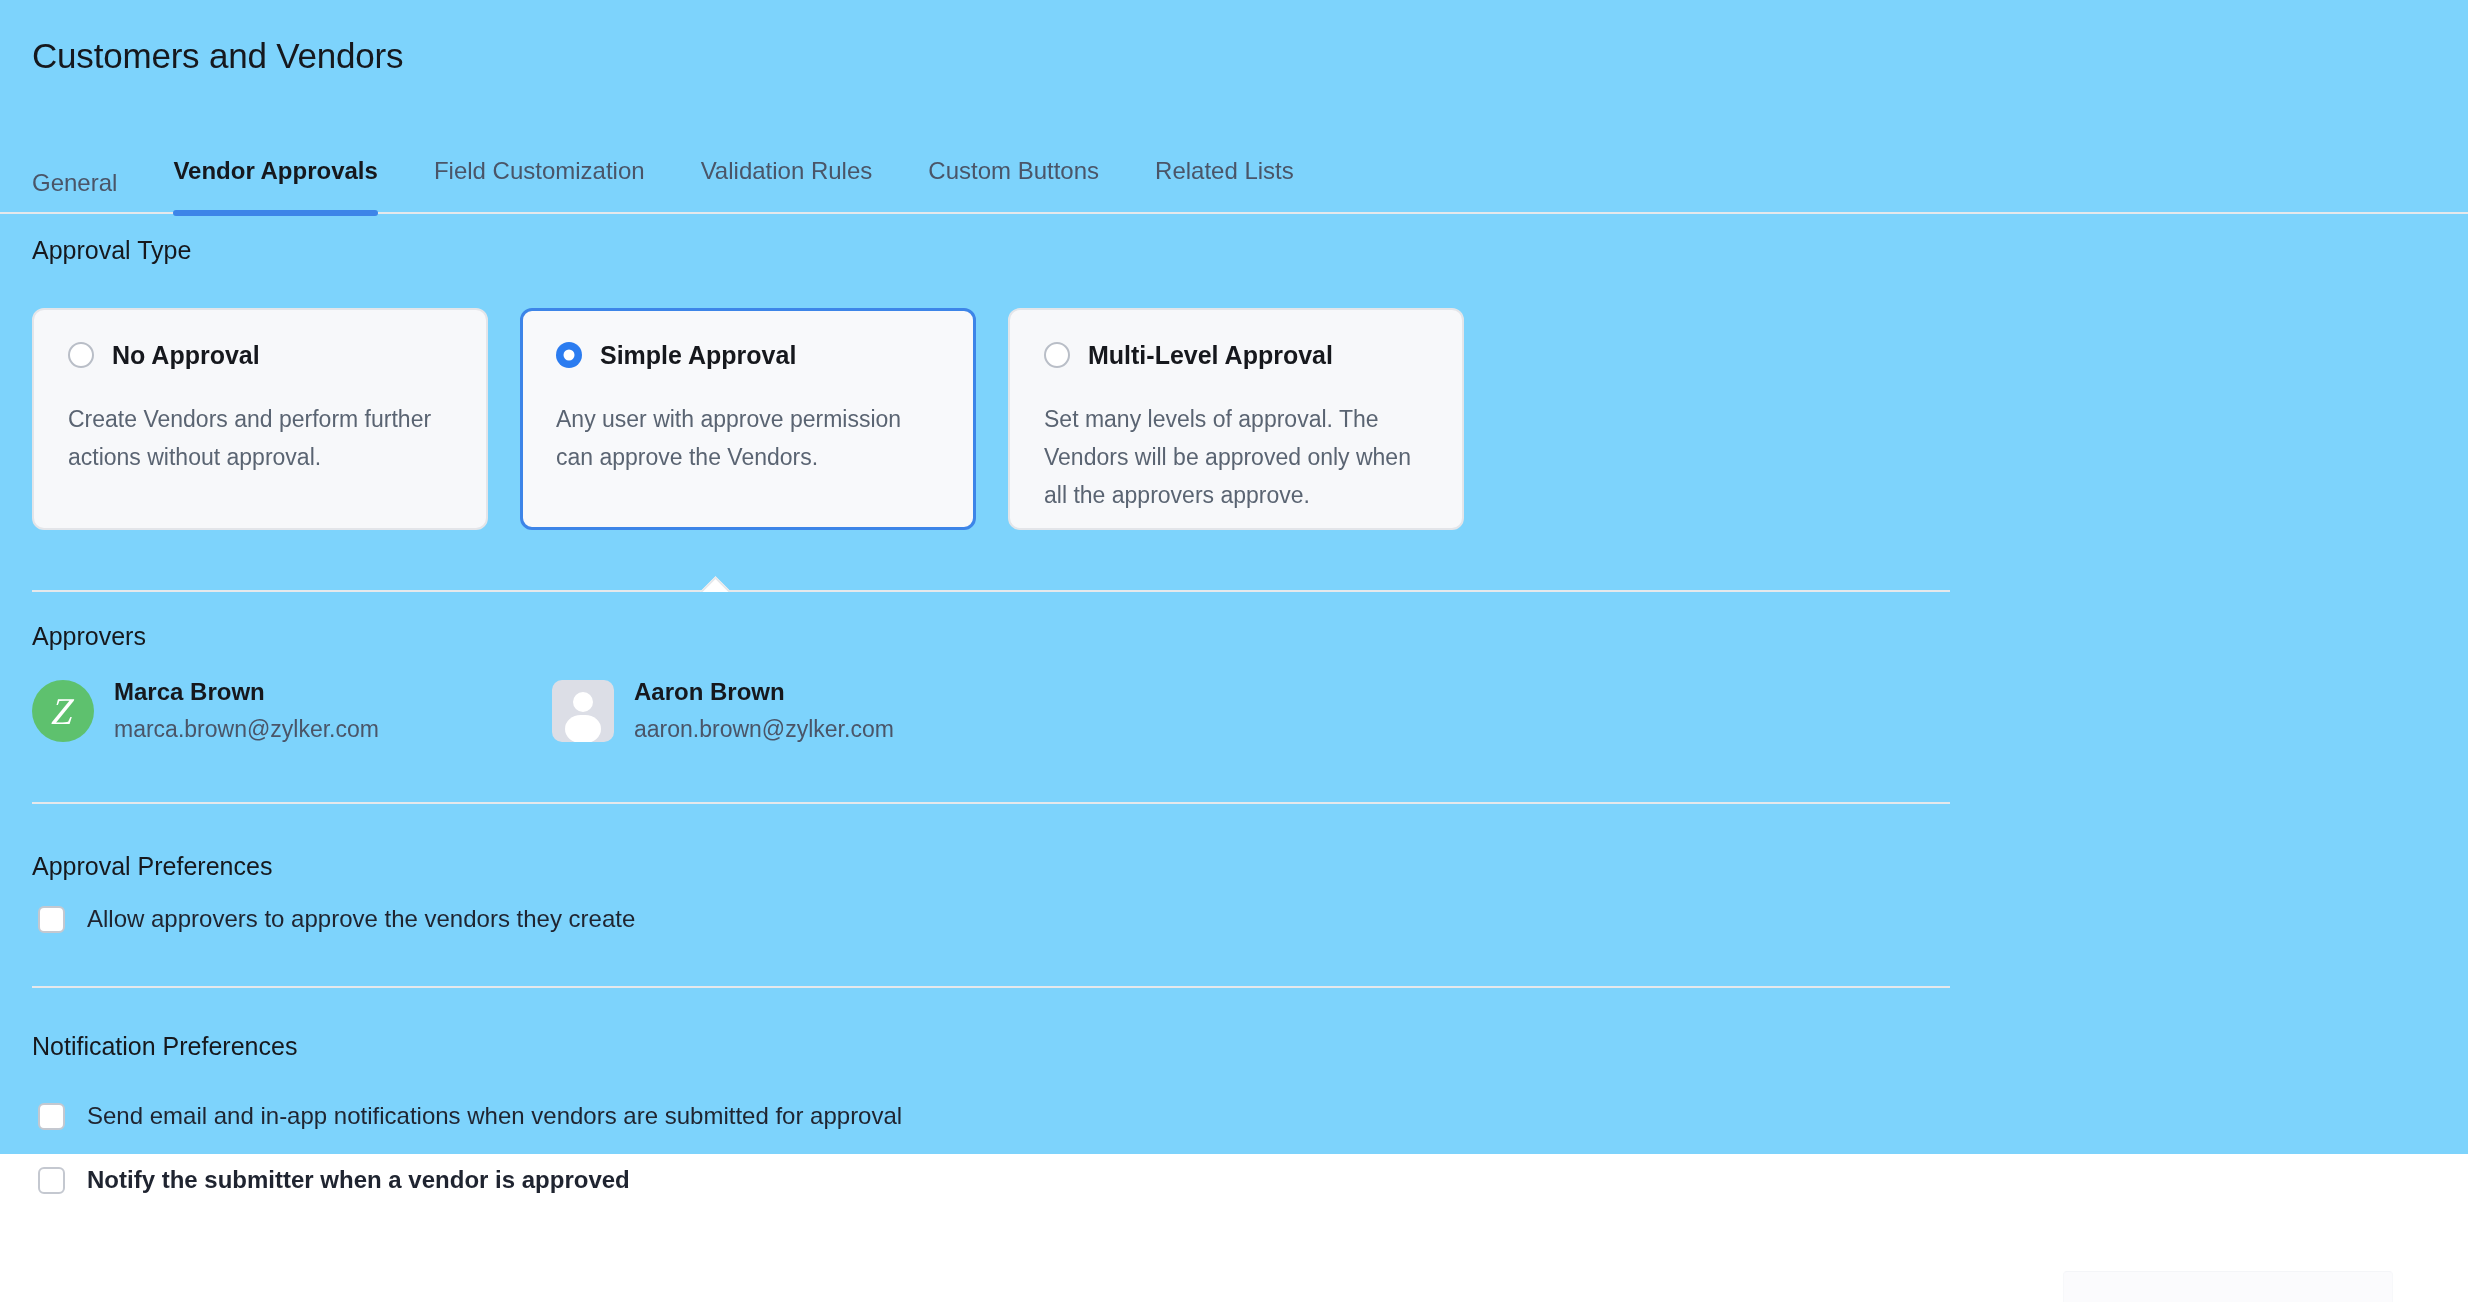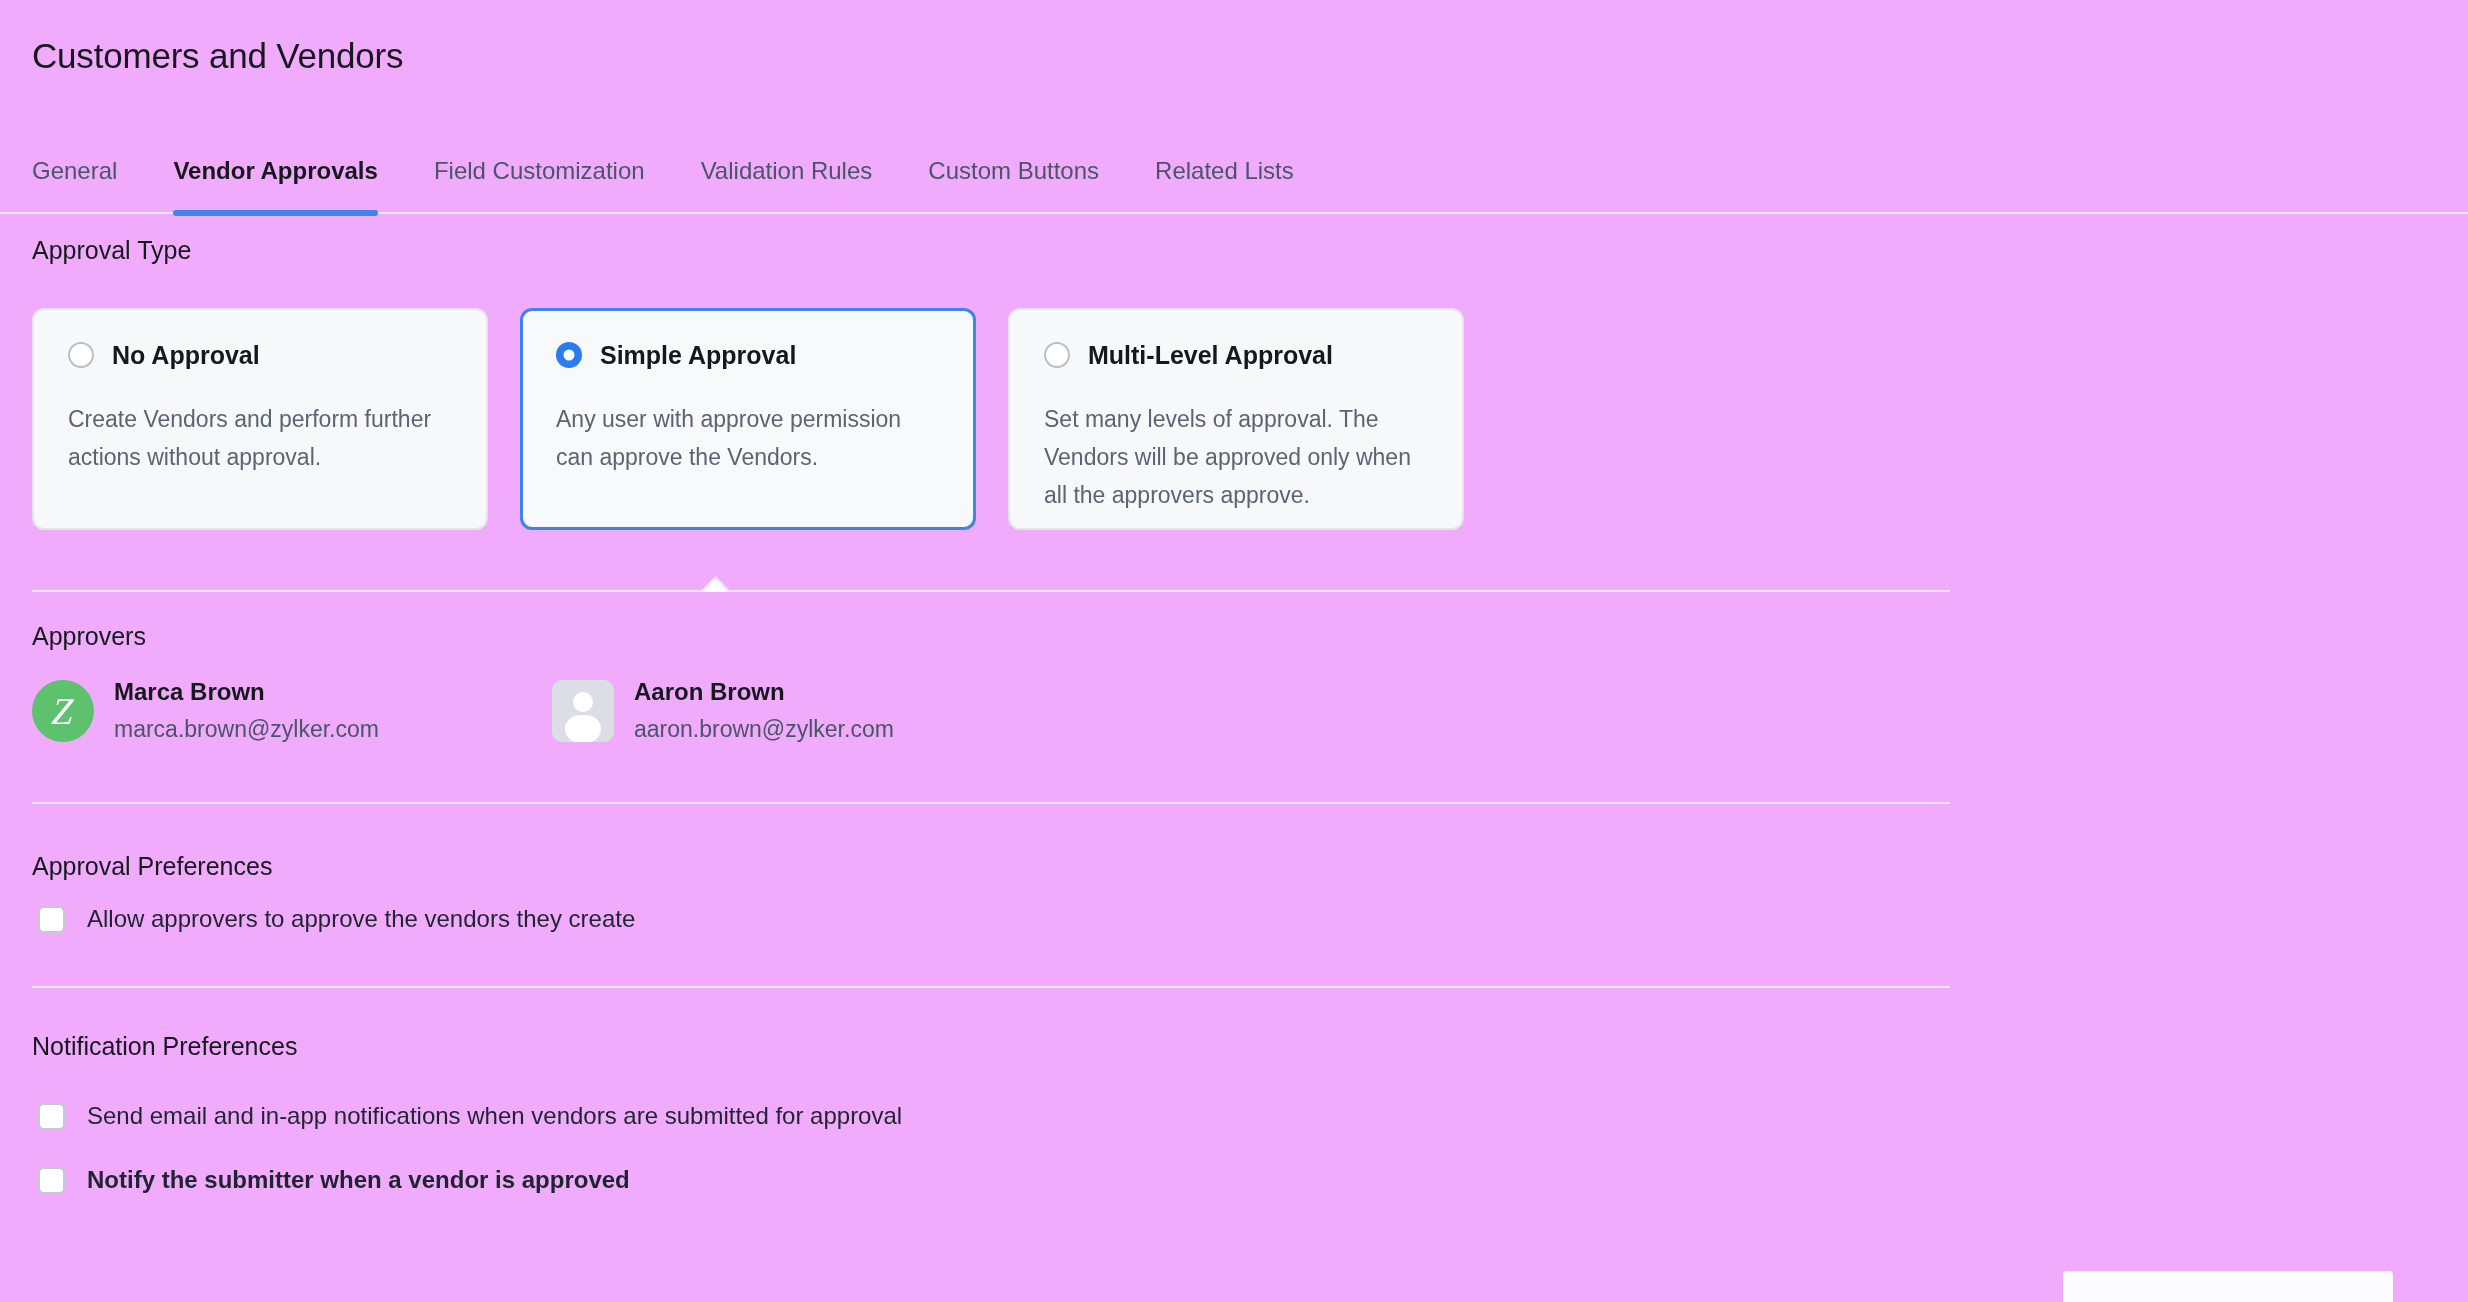--- a/index.html
+++ b/index.html
@@ -9,22 +9,22 @@
     width: 2468px;
     height: 1302px;
     background: #ffffff;
     font-family: "Liberation Sans", "DejaVu Sans", sans-serif;
     overflow: hidden;
   }
 
   .page {
     position: relative;
     width: 2468px;
-    height: 1302px;
-    background: #f0abfc;
+    height: 1154px;
+    background: #7dd3fc;
     padding-left: 19px;
   }
 
   
   .page-title {
     position: absolute;
     left: 32px;
     top: 34px;
     font-size: 35px;
     line-height: 44px;
@@ -57,21 +57,21 @@
     height: 62px;
     display: flex;
     align-items: flex-start;
     padding-top: 4px;
     font-size: 24px;
     line-height: 30px;
     color: #4a5568;
     white-space: nowrap;
     cursor: pointer;
   }
-  .tab:first-child { padding-left: 0; }
+  .tab:first-child { padding-left: 0; margin-top: 12px; }
   .tab.active {
     color: #16181d;
     font-weight: 700;
   }
   .tab .underline {
     display: none;
   }
   .tab.active .underline {
     display: block;
     position: absolute;

